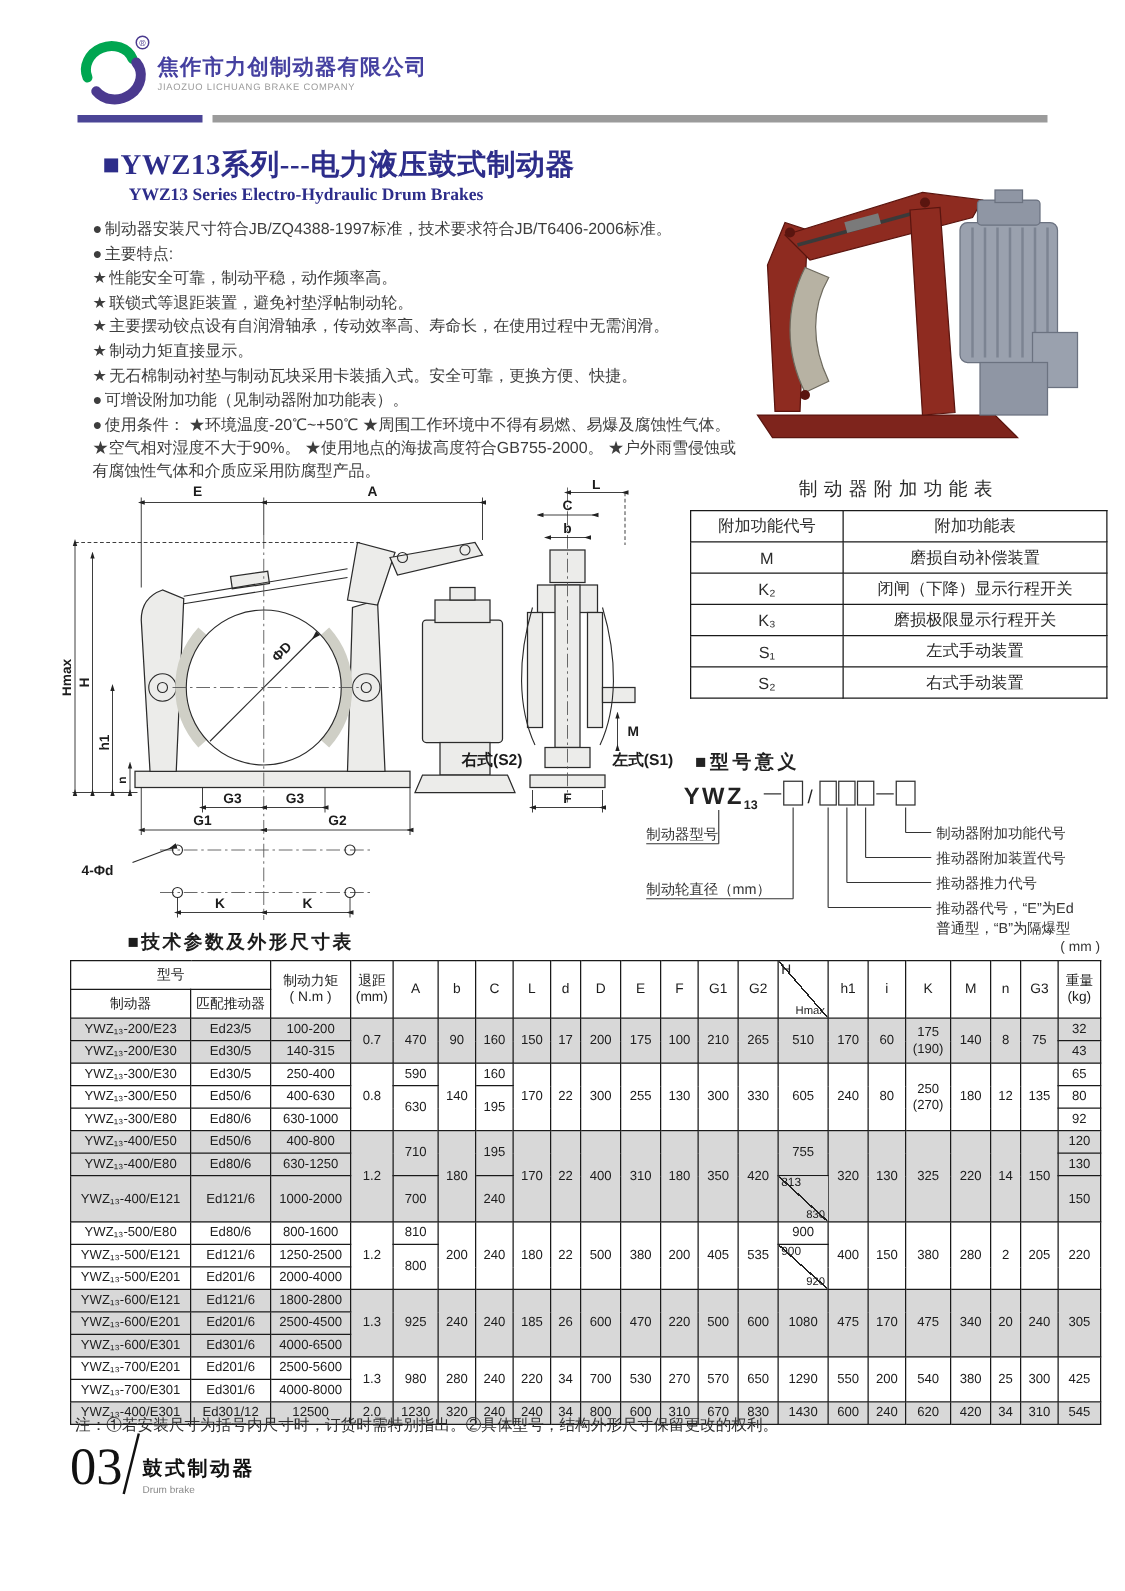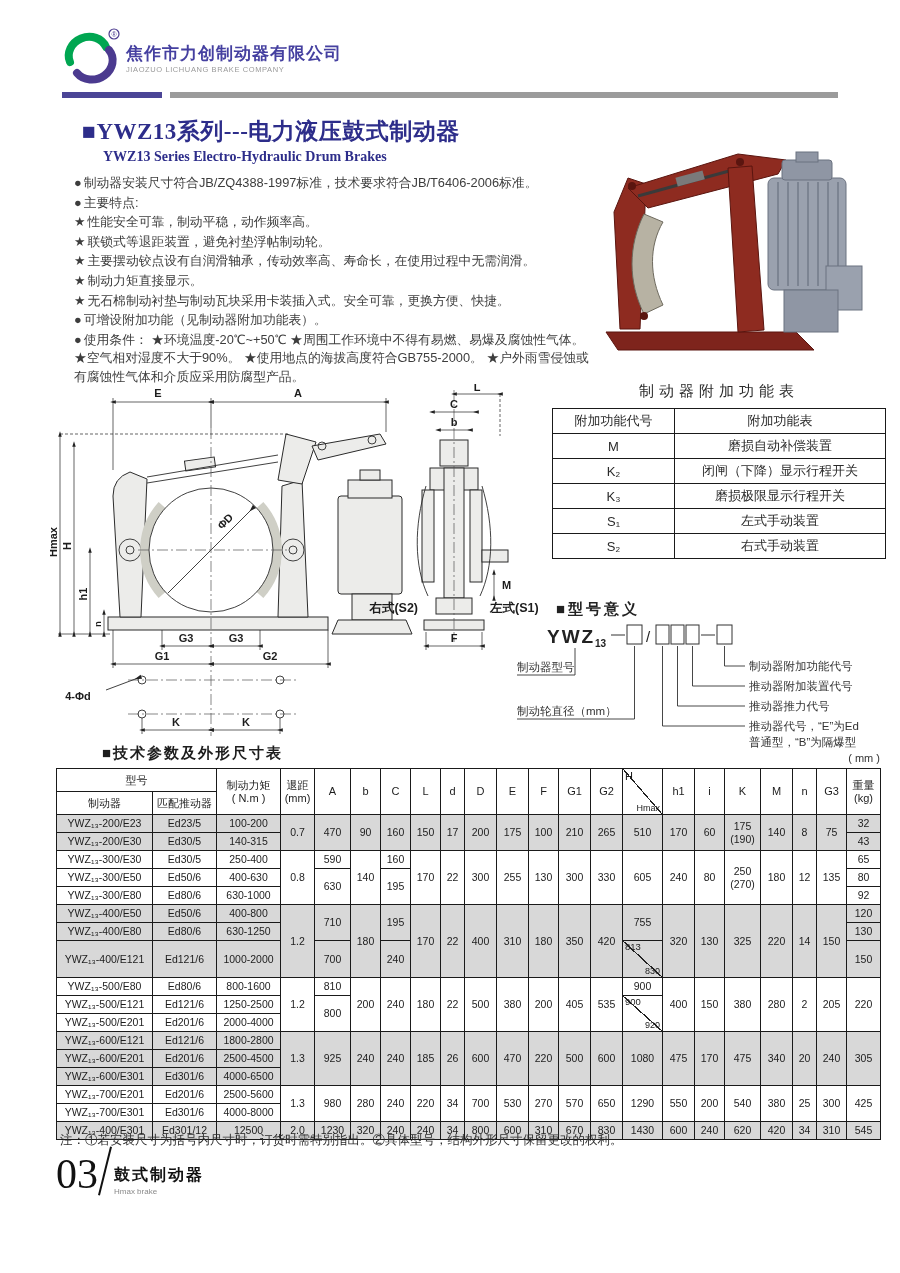--- a/index.html
+++ b/index.html
@@ -626,17 +626,17 @@
     </table>
   </div>
 
   <div class="abs note">注：①若安装尺寸为括号内尺寸时，订货时需特别指出。②具体型号，结构外形尺寸保留更改的权利。</div>
 
   <div class="abs footer">
     <span class="page-no">03</span>
     <span class="footer-slash"></span>
     <span>
       <div class="footer-cn">鼓式制动器</div>
-      <div class="footer-en">Hmax brake</div>
+      <div class="footer-en">Drum brake</div>
     </span>
   </div>
 
 </div>
 
 </body></html>

